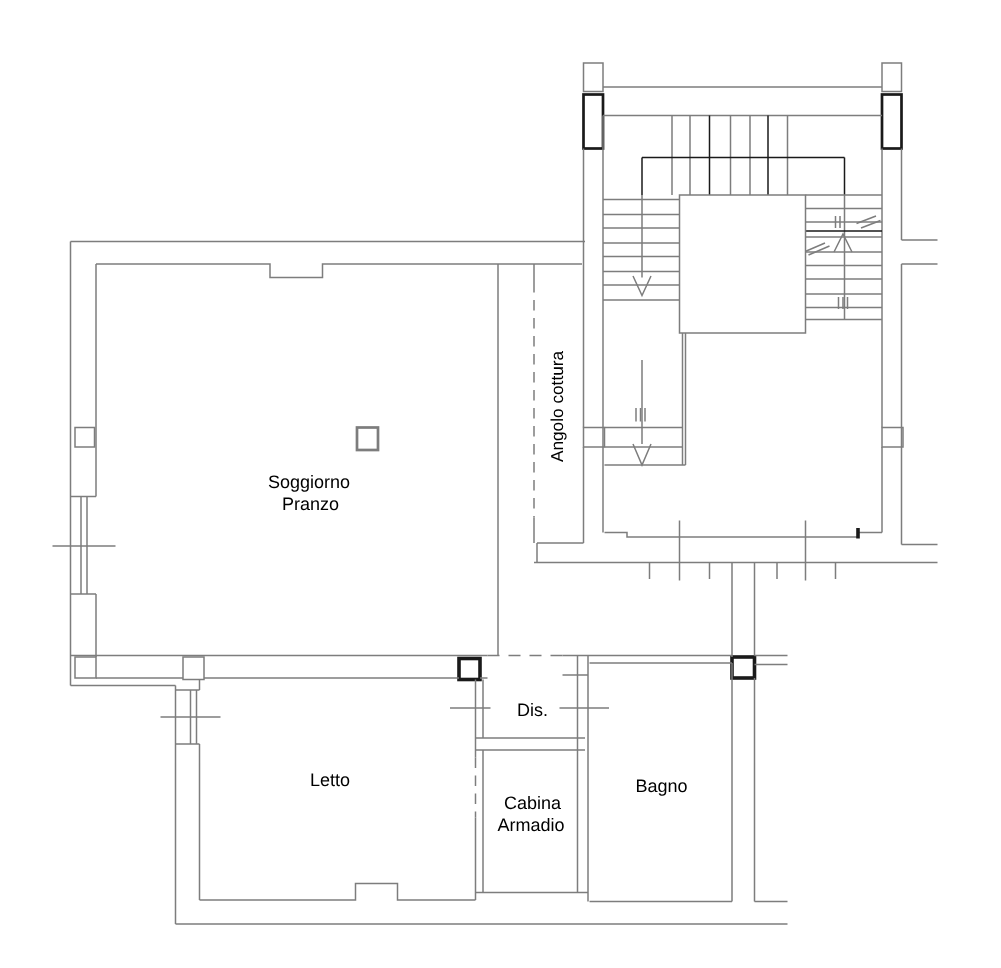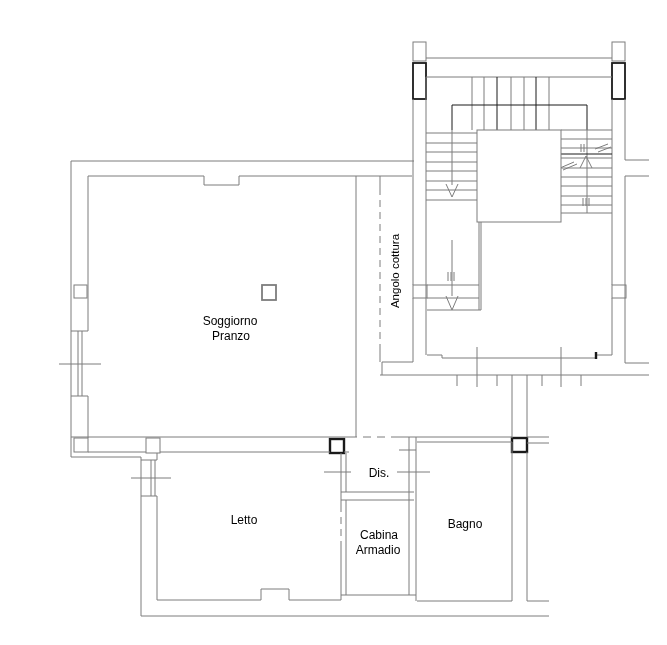--- a/index.html
+++ b/index.html
@@ -1,17 +1,17 @@
 <!DOCTYPE html>
 <html style="--wall: #7d7d7d; --dark: #1a1a1a; --bg: #ffffff;"><head>
 <meta charset="utf-8">
 <style>
   :root { --wall:#7d7d7d; --dark:#1a1a1a; --bg:#ffffff; }
   html,body { margin:0; padding:0; background:var(--bg); }
-  .plan-wrap { width:601px; height:645px; background:var(--bg);padding-left:24px; }
+  .plan-wrap { width:601px; height:645px; background:var(--bg); }
   svg line, svg polyline, svg rect { stroke:var(--wall); fill:none; stroke-width:1; }
   svg rect.pw { fill:#fff; }
   .k  { stroke:var(--dark); }
   .kb { stroke:var(--dark); stroke-width:1.8; }
   .k2 { stroke:var(--dark); stroke-width:2.4; }
   .g2 { stroke-width:1.8; }
   .dash  { stroke-dasharray:7 5; }
   .dash2 { stroke-dasharray:8 6; }
   svg text { stroke:none; fill:#000; font:12px "Liberation Sans", sans-serif; }
   svg text.sm { font-size:11.5px; }

